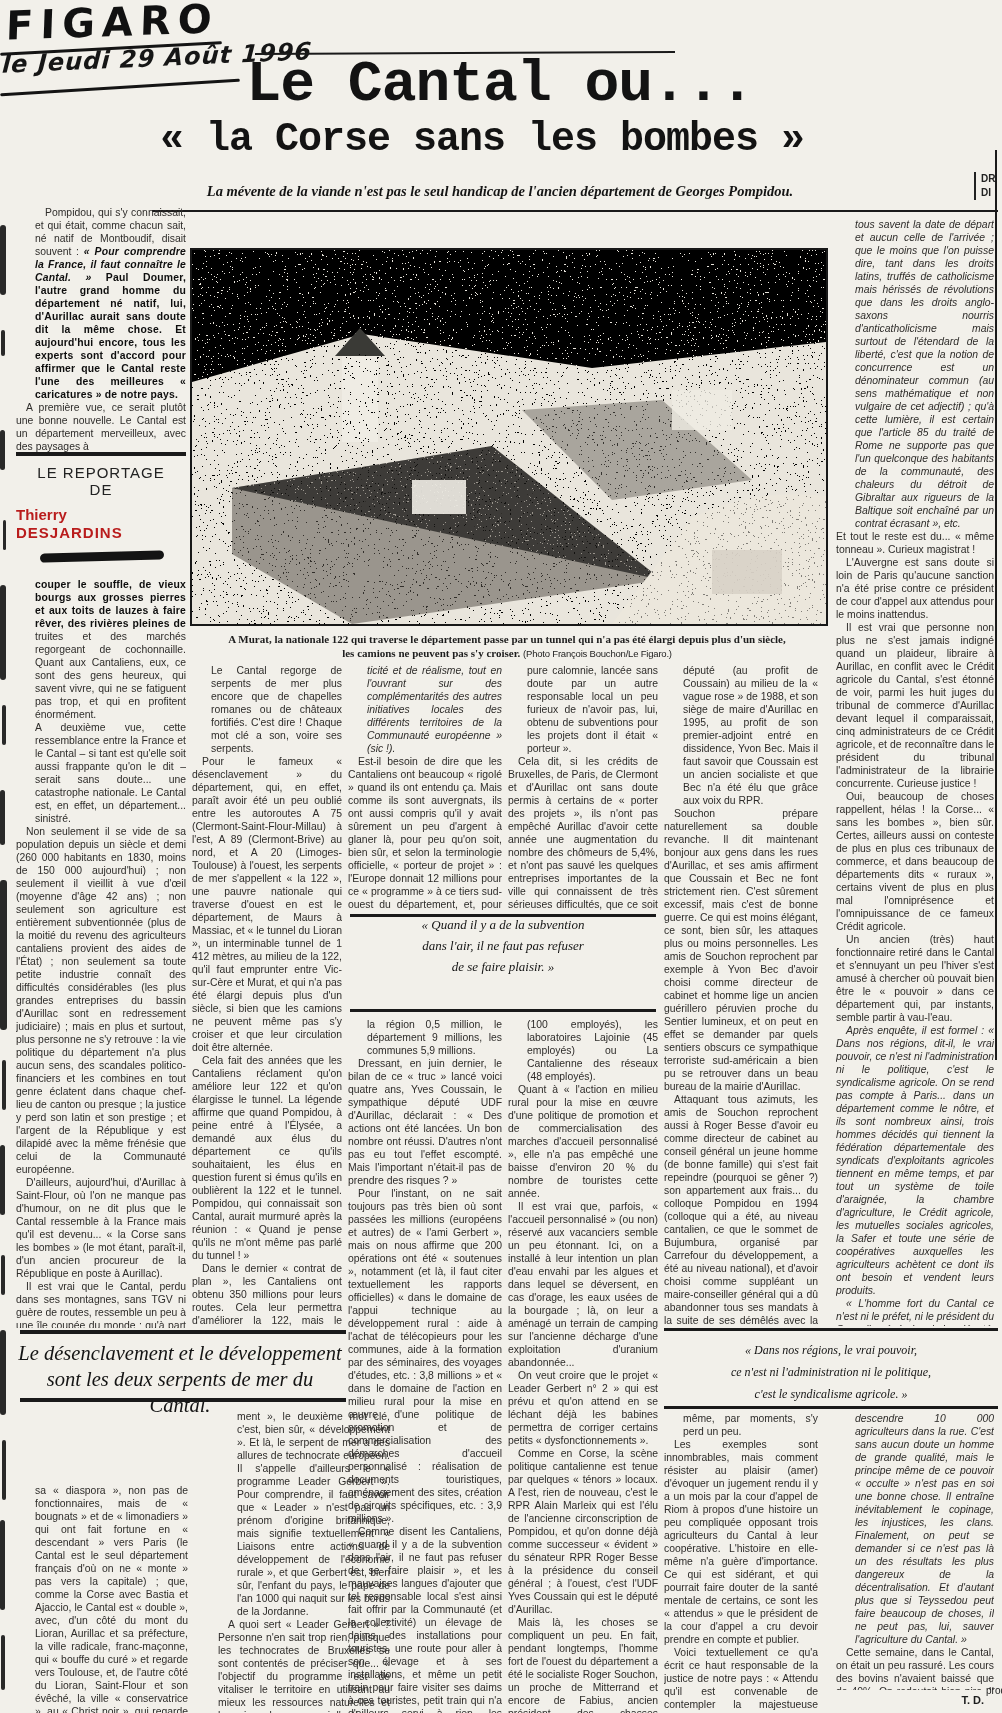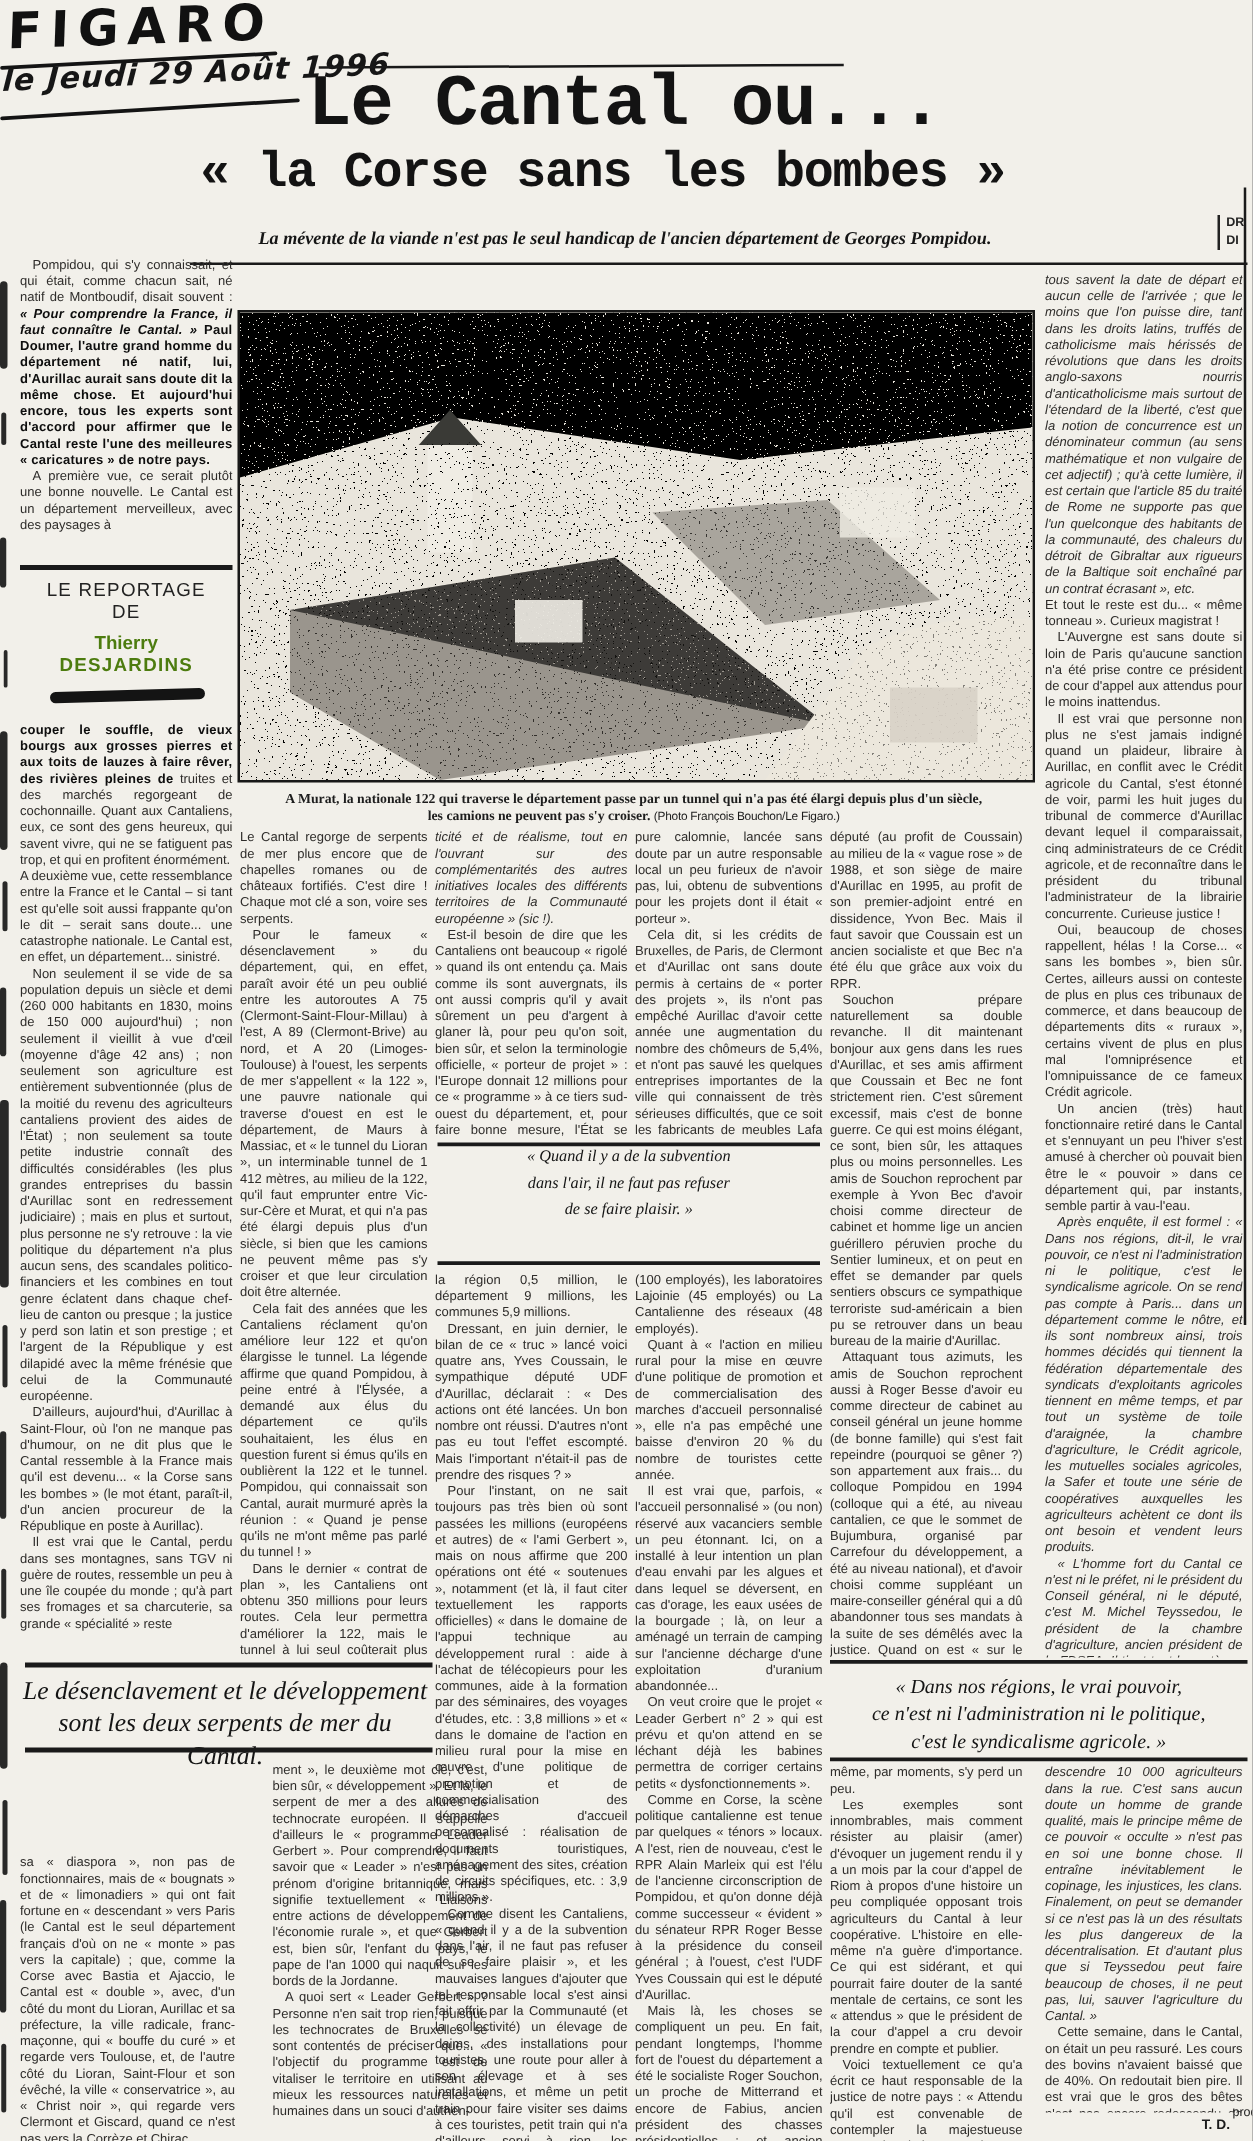--- a/index.html
+++ b/index.html
@@ -1,21 +1,21 @@
 <!DOCTYPE html>
 <html lang="fr"><head>
 <meta charset="utf-8">
 <style>
   html,body{margin:0;padding:0;background:#888;}
   .page{position:relative;width:1002px;height:1713px;margin:0 auto;background:#f2f0ea;overflow:hidden;
         font-family:"Liberation Sans",sans-serif;color:#2b2b2b;}
   
   .col{position:absolute;text-align:justify;font:10.4px/13px "Liberation Sans",sans-serif;color:#2e2c2a;overflow:hidden;}
   .col p{margin:0;text-indent:10px;}
-  .col p:first-child{text-indent:0;}
+  .col p:first-child{text-indent:0;margin-left:19px;}
   .col p.noindent{text-indent:0;}
   .col p.italic, span.italic{font-style:italic;}
   .indent{text-indent:10px !important;}
   .retraced{font-weight:700;color:#0e0e0e;letter-spacing:.2px;}
   
   .rule{position:absolute;background:#1a1a1a;}
   .artifact{position:absolute;background:#0d0d0d;border-radius:3px;opacity:.88;}
   
   .masthead-title{position:absolute;left:6px;top:2px;font:700 40px/1 "DejaVu Sans",sans-serif;
         letter-spacing:7px;color:#111;transform:rotate(-2deg) skewX(-4deg);}
@@ -31,30 +31,30 @@
   .standfirst{position:absolute;left:140px;top:183px;width:720px;text-align:center;
         font:italic 700 14.5px/1.2 "Liberation Serif",serif;color:#151515;}
   
   .photo-frame{position:absolute;left:190px;top:248px;width:634px;height:374px;border:2px solid #181818;background:#e7e3da;}
   .caption{position:absolute;left:186px;top:632px;width:642px;text-align:center;
         font:700 11px/14px "Liberation Serif",serif;color:#1d1d1d;}
   .caption .credit{font:400 9.5px/14px "Liberation Sans",sans-serif;letter-spacing:-.2px;}
   
   .reportage-label{position:absolute;left:16px;top:464px;width:170px;text-align:center;
         font:400 15px/17px "Liberation Sans",sans-serif;letter-spacing:1px;color:#222;}
-  .reportage-author{position:absolute;left:16px;top:506px;width:170px;text-align:center;
-        font:700 15px/18px "Liberation Sans",sans-serif;color:#4d7c0f;}
+  .reportage-author{position:absolute;left:16px;top:506px;width:170px;
+        font:700 15px/18px "Liberation Sans",sans-serif;color:#b91c1c;}
   .marker-bar{position:absolute;left:40px;top:552px;width:124px;height:9px;background:#141414;
         border-radius:5px;transform:rotate(-1.6deg);}
   
   .pullquote{position:absolute;text-align:center;font-family:"Liberation Serif",serif;font-style:italic;color:#141414;}
   .pq-line{display:block;}
   .boxquote{left:14px;top:1330px;width:332px;font-size:20.5px;line-height:26px;padding-top:10px;}
   .q1{left:350px;top:914px;width:306px;font-size:13px;line-height:21px;}
-  .q2{left:664px;top:1328px;width:334px;font-size:16px;line-height:22px;padding-top:11px;}
+  .q2{left:664px;top:1328px;width:334px;font-size:12px;line-height:22px;padding-top:11px;}
   .signature{position:absolute;left:914px;top:1694px;width:70px;text-align:right;
         font:700 11px/12px "Liberation Sans",sans-serif;color:#1c1c1c;}
   .edge-frag{position:absolute;font:700 10px/14px "Liberation Sans",sans-serif;color:#222;}
 </style>
 </head>
 <body>
 
 <div class="page">
 
   <div class="artifact" style="left:0;top:225px;width:6px;height:70px"></div>

